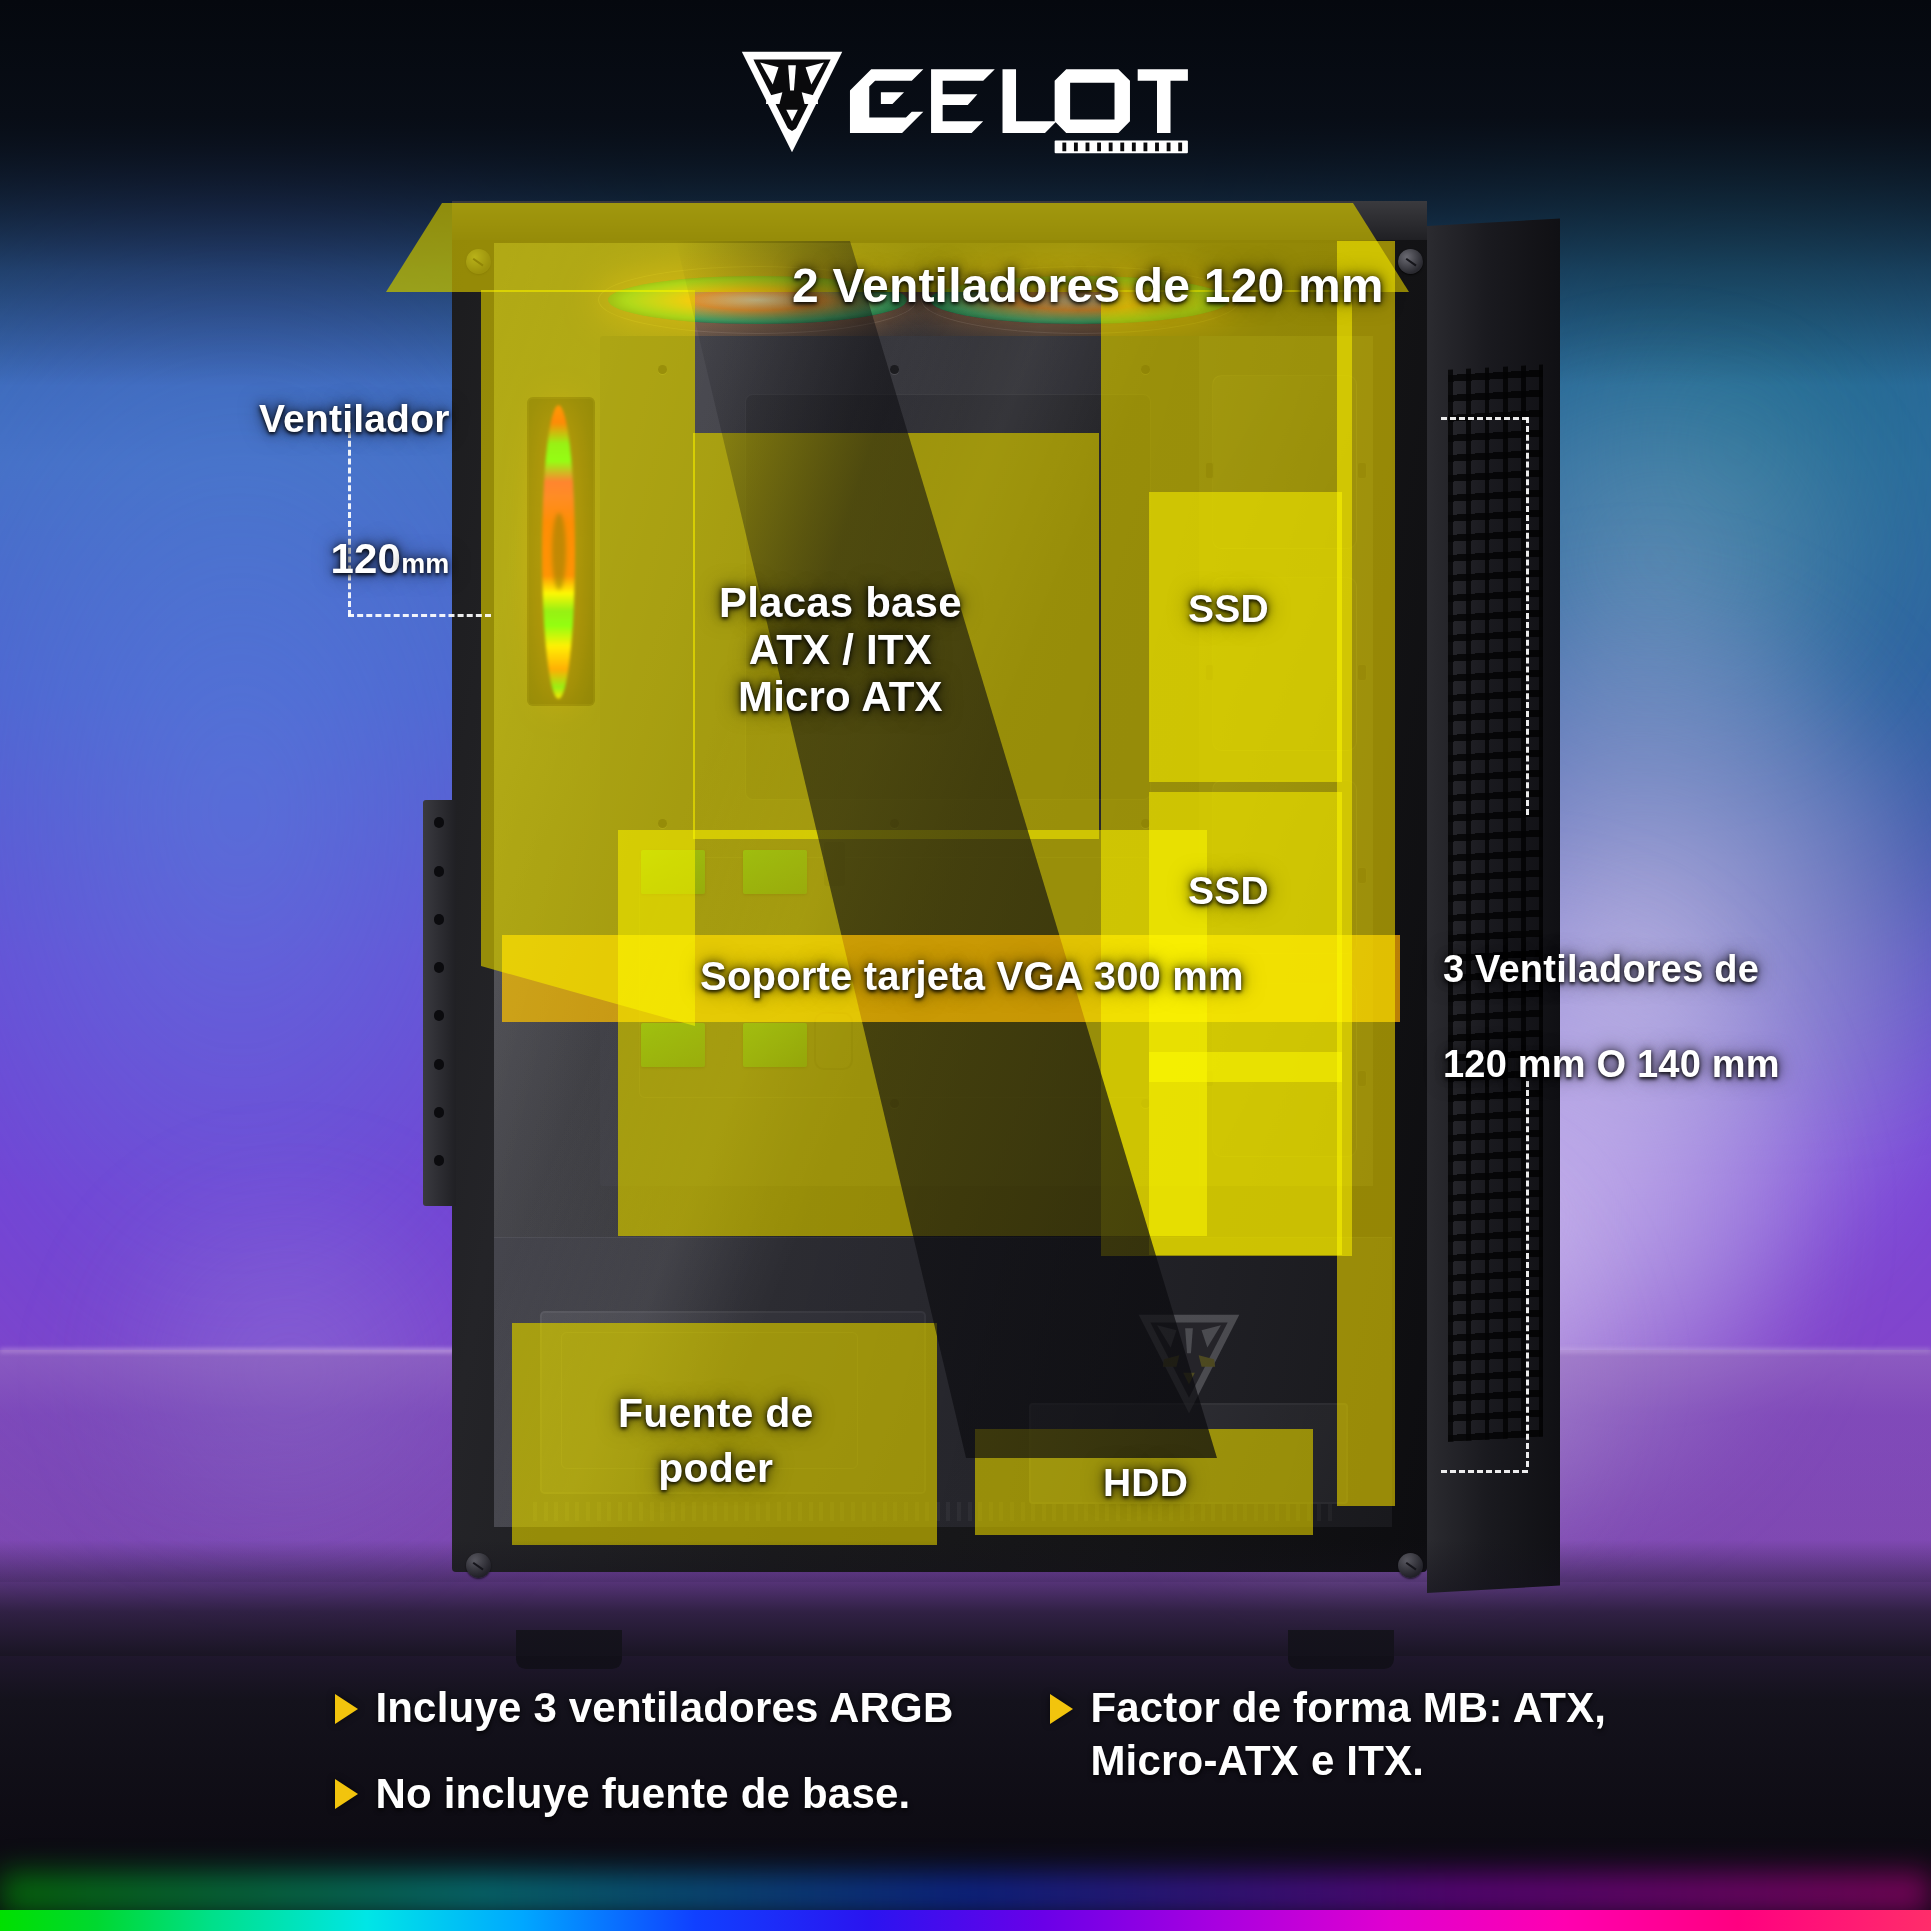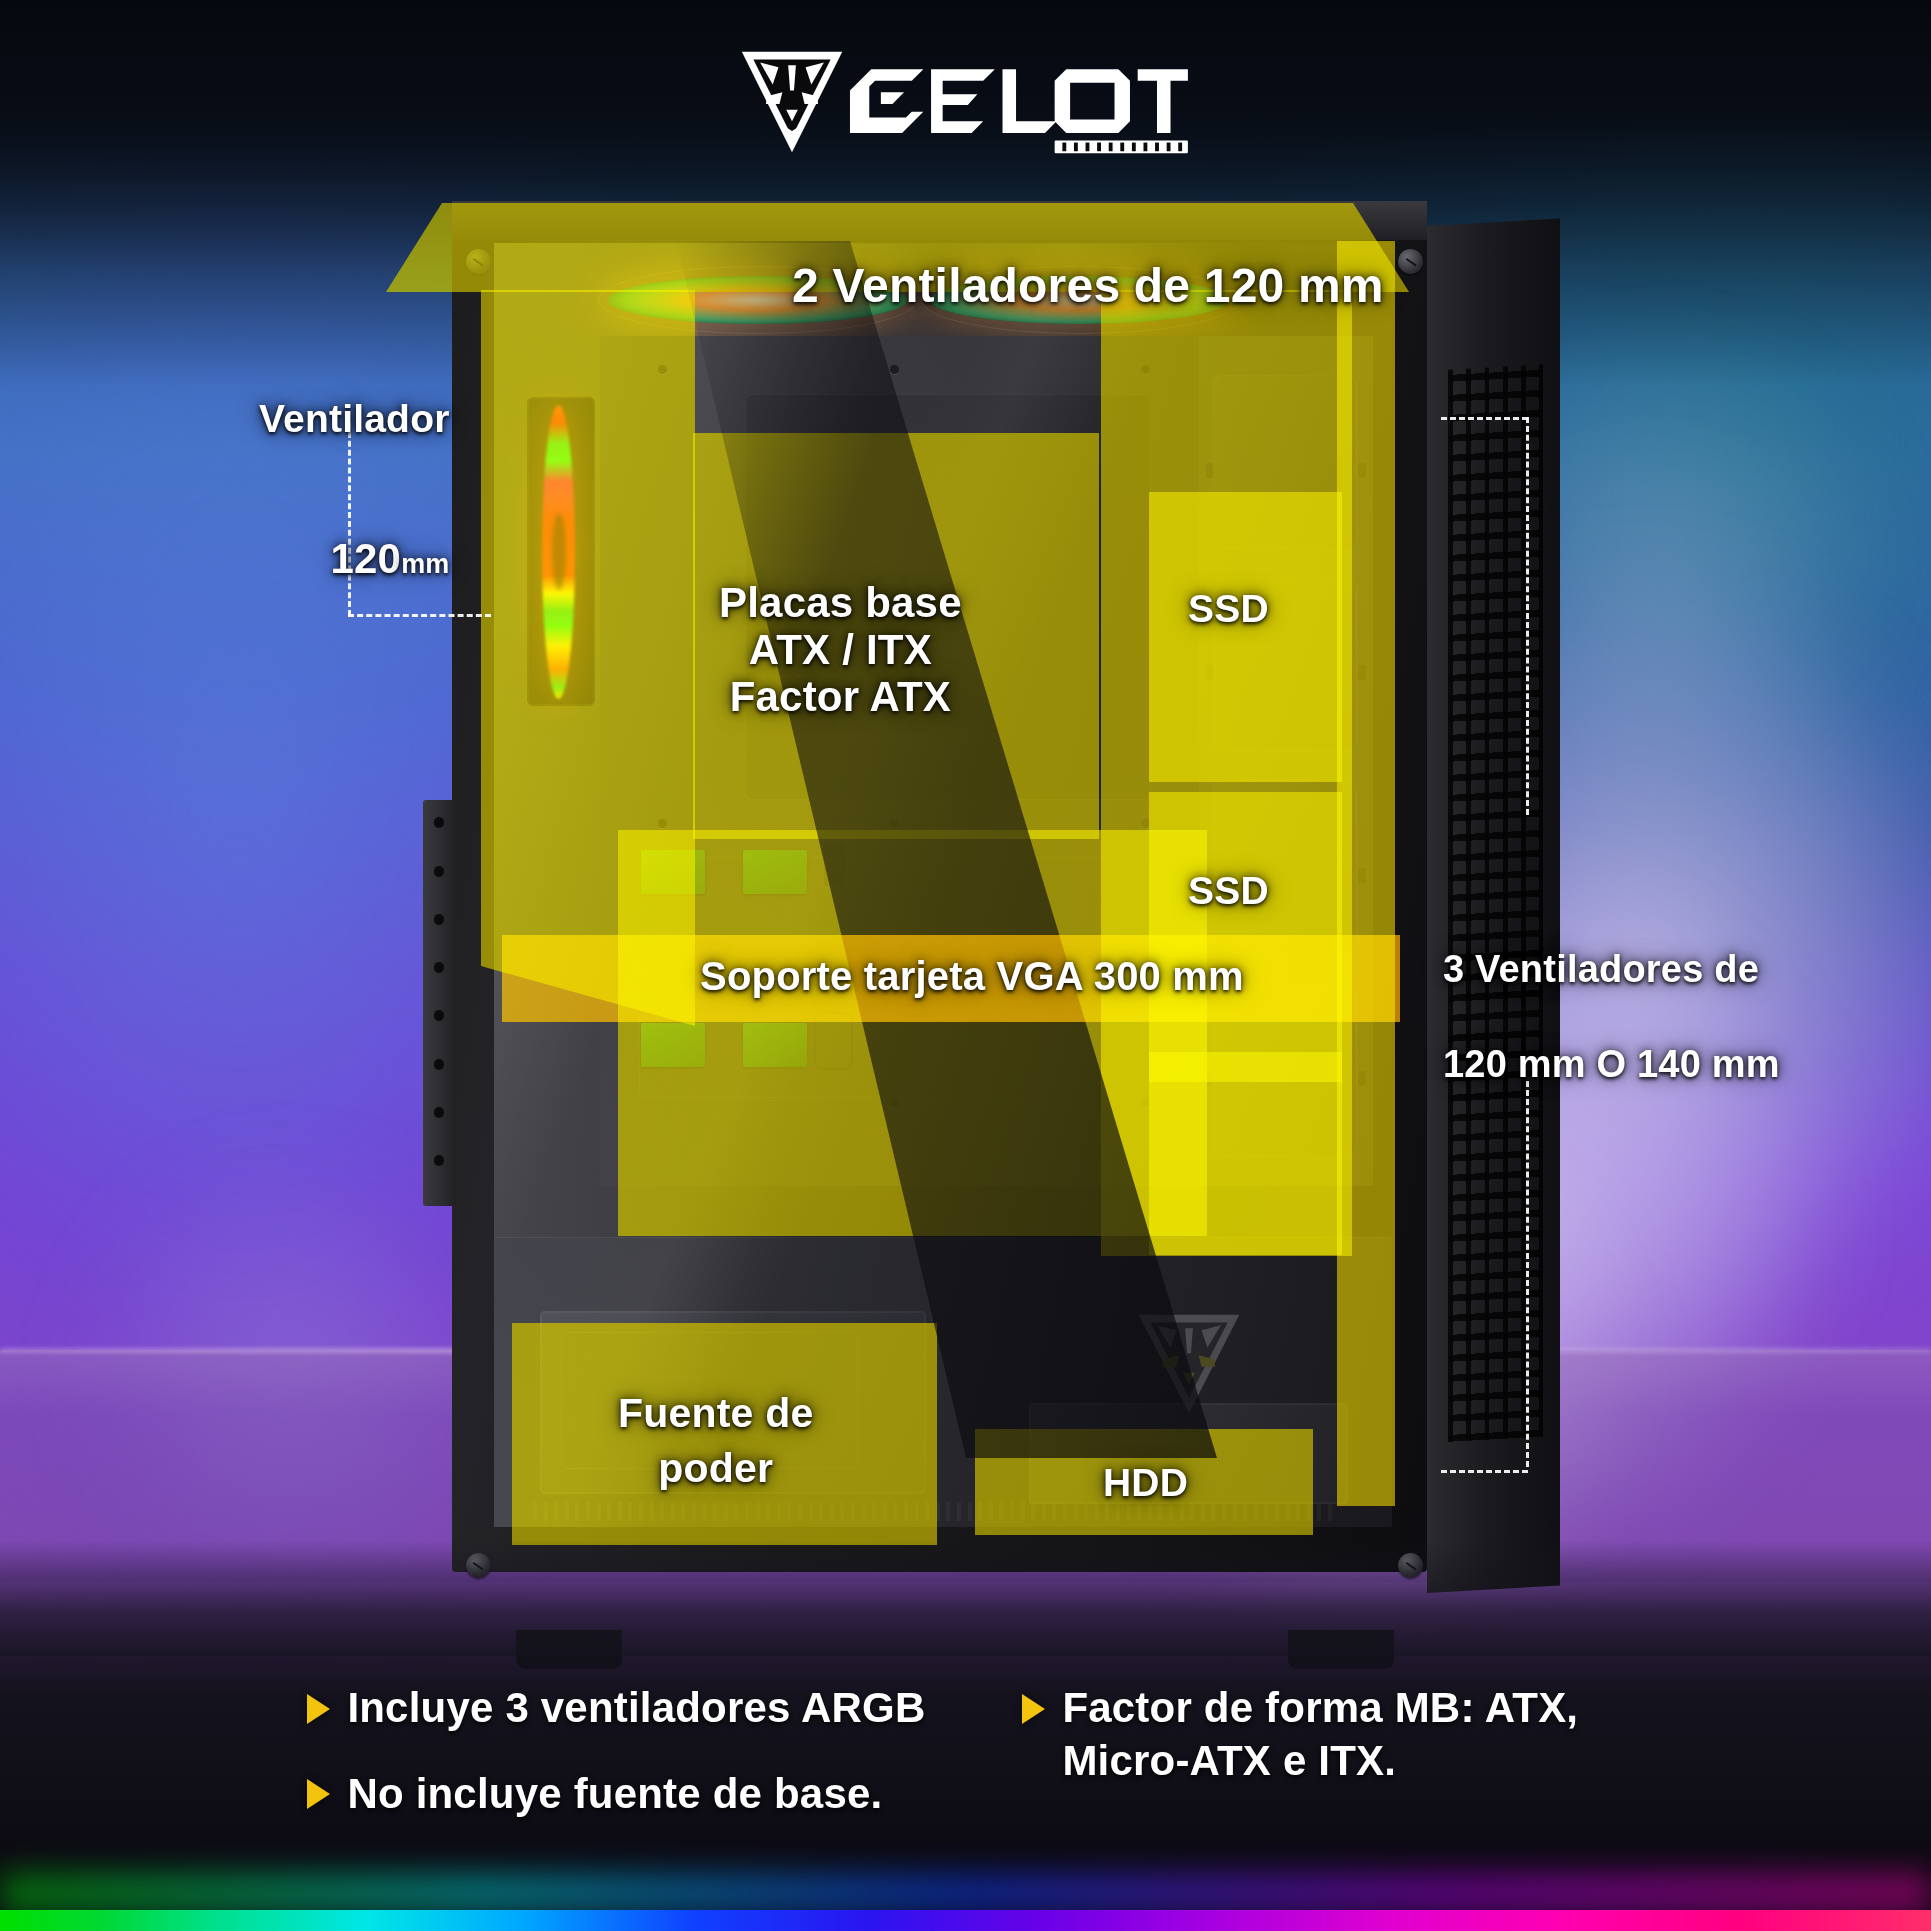--- a/index.html
+++ b/index.html
@@ -280,21 +280,21 @@
 
   
   #logo{ position:absolute; left:734px; top:46px; width:454px; height:112px; }
   #logo svg{ width:100%; height:100%; display:block; }
 
   
   .bullets{ position:absolute; left:0; right:0; bottom:56px; height:193px; }
   .bcol{ position:absolute; }
   .bcol.left{ left:307px; top:0; width:695px; }
   .bcol.right{ left:1022px; top:0; width:618px; }
-  .bitem{ display:flex; align-items:flex-start; gap:17.4px; margin-bottom:33px; }
+  .bitem{ display:flex; align-items:flex-start; gap:17.4px; margin-bottom:33px;margin-left:28px; }
   .btri{
     flex:0 0 auto; width:0; height:0; margin-top:11.6px;
     border-left:23px solid #f2c40d; border-top:15.4px solid transparent; border-bottom:15.4px solid transparent;
     filter:drop-shadow(0 0 3.9px rgba(0,0,0,.6));
   }
   .btxt{ color:#fff; font-size:42px; font-weight:700; line-height:1.25; letter-spacing:0.2px; text-shadow:0 1.9px 4.8px rgba(0,0,0,.9); }
 </style>
 </head>
 <body>
 
@@ -479,21 +479,21 @@
 
   <div class="lbl" id="lbl-left-fan">
     <div>Ventilador</div>
     <div>
       <span class="big">120</span><span class="sm">mm</span>
     </div>
   </div>
 
   <div class="lbl" id="lbl-mb">Placas base
 ATX / ITX
-Factor ATX</div>
+Micro ATX</div>
   <div class="lbl" id="lbl-ssd1">SSD</div>
   <div class="lbl" id="lbl-ssd2">SSD</div>
   <div class="lbl" id="lbl-vga">Soporte tarjeta VGA 300 mm</div>
   <div class="lbl" id="lbl-psu">Fuente de
 poder</div>
   <div class="lbl" id="lbl-hdd">HDD</div>
 
   <div class="lbl" id="lbl-right-fans">
     <div>3 Ventiladores de</div>
     <div>120 mm O 140 mm</div>

